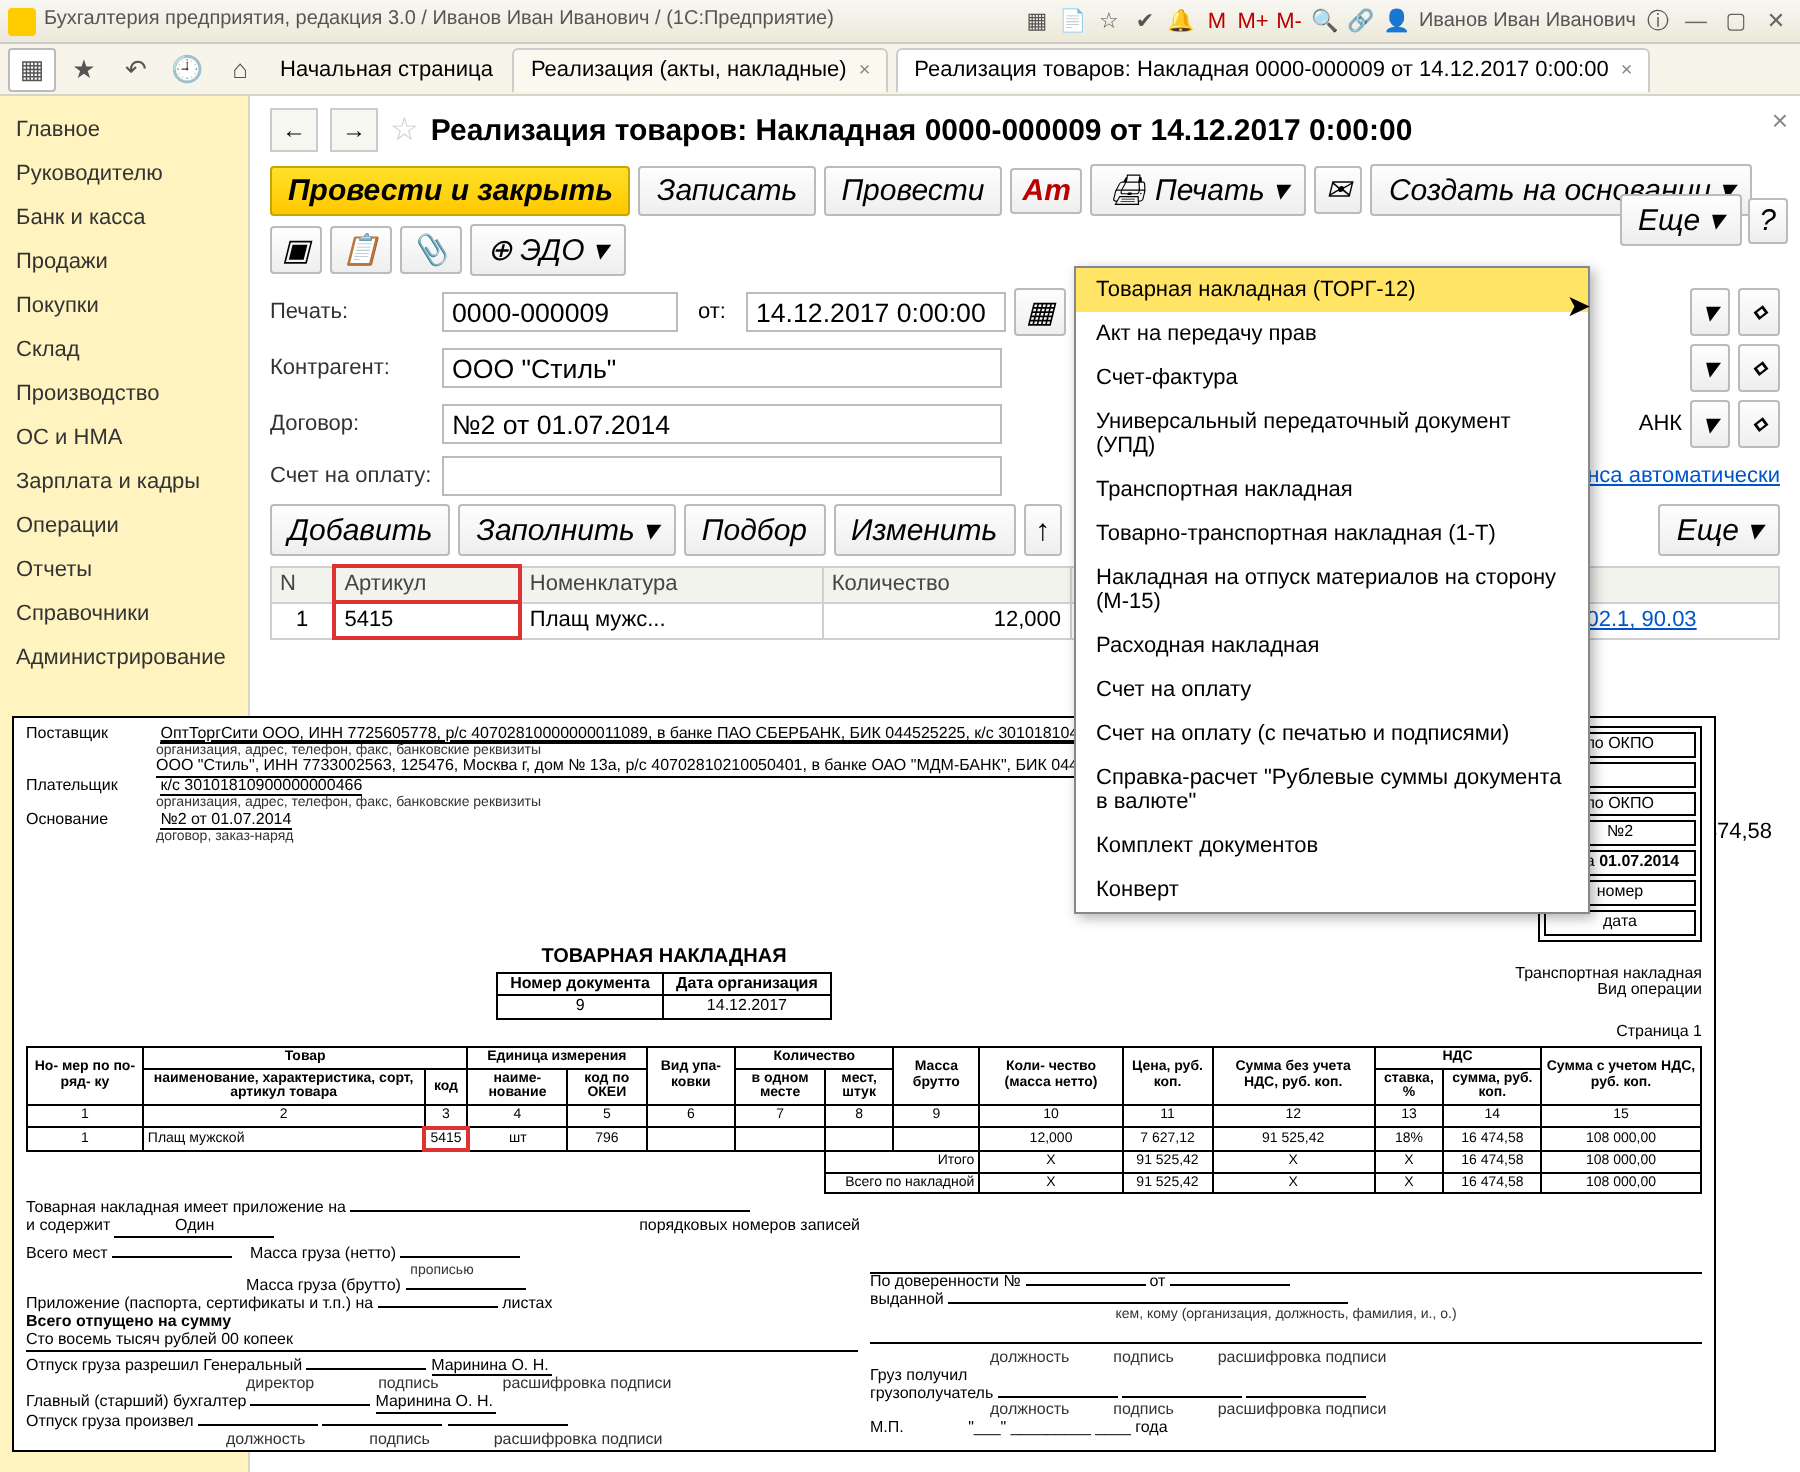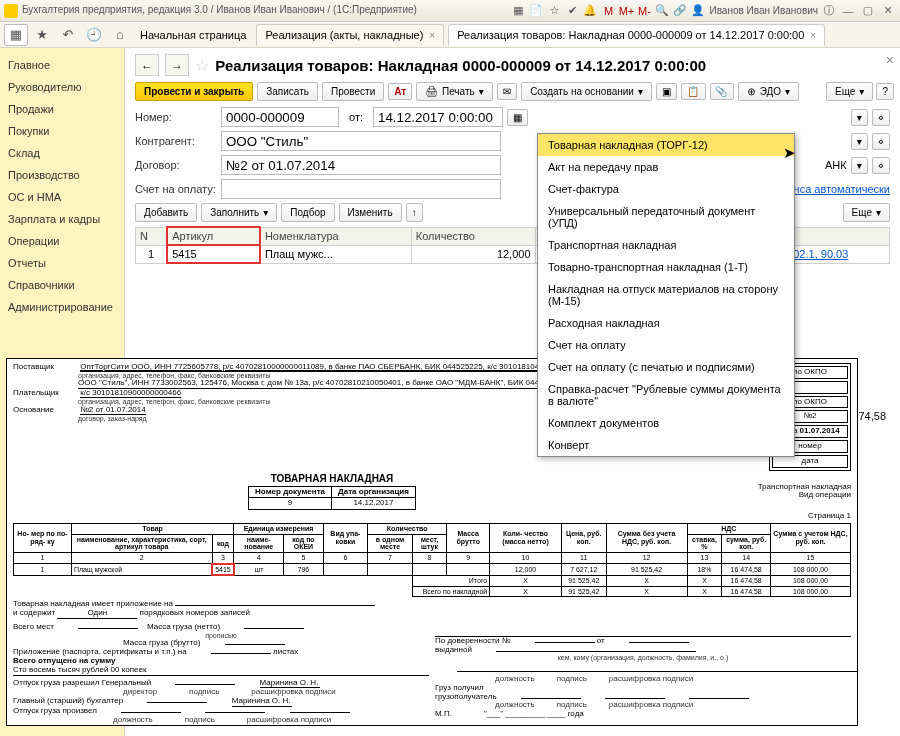--- a/index.html
+++ b/index.html
@@ -17,21 +17,21 @@
   .topbar .tab.active { background:#fff; }
   .topbar .tab .x { font-size:10px; color:#888; }
   .main { display:flex; height: calc(100% - 48px); }
   .sidebar { width:125px; background:#fff3c0; border-right:1px solid #d8d5c5; padding-top:6px; }
   .sidebar .sitem { padding:5px 8px; color:#333; cursor:pointer; }
   .content { flex:1; background:#fff; padding:6px 10px; position:relative; }
   .doc-head { display:flex; align-items:center; gap:6px; margin-bottom:6px; }
   .doc-head .navbtn { width:24px; height:22px; border:1px solid #ccc; background:#f7f7f2; display:inline-flex; align-items:center; justify-content:center; font-size:12px; }
   .doc-title { font-size:15px; font-weight:bold; }
   .cmdbar { display:flex; align-items:center; gap:4px; margin-bottom:6px; flex-wrap:wrap; }
-  .btn { border:1px solid #bbb; background:linear-gradient(#fefefe,#eee); padding:3px 8px; font-size:10px; display:inline-flex; align-items:center; gap:4px; border-radius:2px; }
+  .btn { border:1px solid #bbb; background:linear-gradient(#fefefe,#eee); padding:3px 8px; font-size:15px; display:inline-flex; align-items:center; gap:4px; border-radius:2px;font-style:italic; }
   .btn.yellow { background:linear-gradient(#ffe12a,#ffc800); border-color:#c9a400; font-weight:bold; }
   .btn.small { padding:2px 5px; }
   .formrow { display:flex; align-items:center; margin-bottom:4px; gap:4px; }
   .formrow label { width:82px; color:#333; }
   .input { border:1px solid #bbb; padding:2px 4px; background:#fff; height:20px; }
   .link { color:#0055cc; text-decoration:underline; cursor:pointer; }
   .subcmd { display:flex; gap:4px; margin:4px 0; }
   table.grid { border-collapse:collapse; width:100%; }
   table.grid th, table.grid td { border:1px solid #cfcfcf; padding:2px 4px; font-size:11px; text-align:left; background:#fff; }
   table.grid th { background:#f3f3ee; font-weight:normal; color:#444; }
@@ -53,21 +53,21 @@
   .tf-small { font-size:7px; color:#333; }
   .tf-okpo { border:1px solid #000; width:82px; margin-left:auto; }
   .tf-okpo td { border:1px solid #000; padding:1px 3px; text-align:center; }
   .tf-title { text-align:center; font-weight:bold; font-size:10px; margin:2px 0 1px; }
   .tf-numdate { margin:2px auto; border:1px solid #000; border-collapse:collapse; }
   .tf-numdate td,.tf-numdate th { border:1px solid #000; padding:1px 6px; font-size:8px; text-align:center; }
   .tf-bigtbl { width:100%; border-collapse:collapse; margin-top:2px; }
   .tf-bigtbl th,.tf-bigtbl td { border:1px solid #000; padding:1px 2px; text-align:center; font-size:7px; }
   .tf-sign { display:flex; gap:6px; margin-top:4px; }
   .tf-sign .col { flex:1; }
-  .tf-sign .slot { border-bottom:1px solid #000; display:inline-block; min-width:60px;margin-left:22px; }
+  .tf-sign .slot { border-bottom:1px solid #000; display:inline-block; min-width:60px; }
   .red { border:2px solid #d33 !important; }
   .close-x { position:absolute; right:6px; top:4px; font-size:14px; color:#888; }
   .right-more-btn { position:absolute; right:6px; }
 </style>
 </head>
 <body>
 
 <div class="titlebar">
   <div class="tb-left">
     <span class="tb-icon"></span>
@@ -108,20 +108,21 @@
     <span>Реализация товаров: Накладная 0000-000009 от 14.12.2017 0:00:00</span>
     <span class="x">×</span>
   </div>
 </div>
 
 <div class="main">
 
   <div class="sidebar">
     <div class="sitem">Главное</div>
     <div class="sitem">Руководителю</div>
+    <div class="sitem">Банк и касса</div>
     <div class="sitem">Продажи</div>
     <div class="sitem">Покупки</div>
     <div class="sitem">Склад</div>
     <div class="sitem">Производство</div>
     <div class="sitem">ОС и НМА</div>
     <div class="sitem">Зарплата и кадры</div>
     <div class="sitem">Операции</div>
     <div class="sitem">Отчеты</div>
     <div class="sitem">Справочники</div>
     <div class="sitem">Администрирование</div>
@@ -149,21 +150,21 @@
       <span class="btn"><span>Создать на основании</span> ▾</span>
       <span class="btn small">▣</span>
       <span class="btn small">📋</span>
       <span class="btn small">📎</span>
       <span class="btn">⊕ <span>ЭДО</span> ▾</span>
       <span class="right-more-btn"><span class="btn"><span>Еще</span> ▾</span>
       <span class="btn small">?</span></span>
     </div>
 
     <div class="formrow">
-      <label>Номер:</label>
+      <label>Печать:</label>
       <input class="input" style="width: 118px;" value="0000-000009">
       <span style="margin:0 6px">от:</span>
       <input class="input" style="width: 130px;" value="14.12.2017 0:00:00">
       <span class="btn small">▦</span>
       <span style="flex:1"></span>
       <span class="btn small">▾</span>
       <span class="btn small">⋄</span>
     </div>
 
     <div class="formrow">
@@ -411,21 +412,21 @@
           <td>X</td>
           <td>16 474,58</td>
           <td>108 000,00</td>
         </tr>
   </tbody>
     </table>
 
   <div style="margin-top:3px">
     <span>Товарная накладная имеет приложение на</span> <span class="tf-line" style="display:inline-block;width:200px"></span><br>
     <span>и содержит</span> <span class="tf-line" style="display:inline-block;width:80px;text-align:center">Один</span>
-    <span style="">порядковых номеров записей</span>
+    <span style="margin-left:180px">порядковых номеров записей</span>
   </div>
 
   <div class="tf-sign">
     <div class="col">
       <div><span>Всего мест</span> <span class="slot"></span> &nbsp;&nbsp; <span>Масса груза (нетто)</span> <span class="slot"></span></div>
       <div class="tf-small" style="text-align:center">прописью</div>
       <div style="margin-left:110px"><span>Масса груза (брутто)</span> <span class="slot"></span></div>
       <div><span>Приложение (паспорта, сертификаты и т.п.) на</span> <span class="slot"></span> <span>листах</span></div>
       <div><b>Всего отпущено на сумму</b></div>
       <div class="tf-line">Сто восемь тысяч рублей 00 копеек</div>

